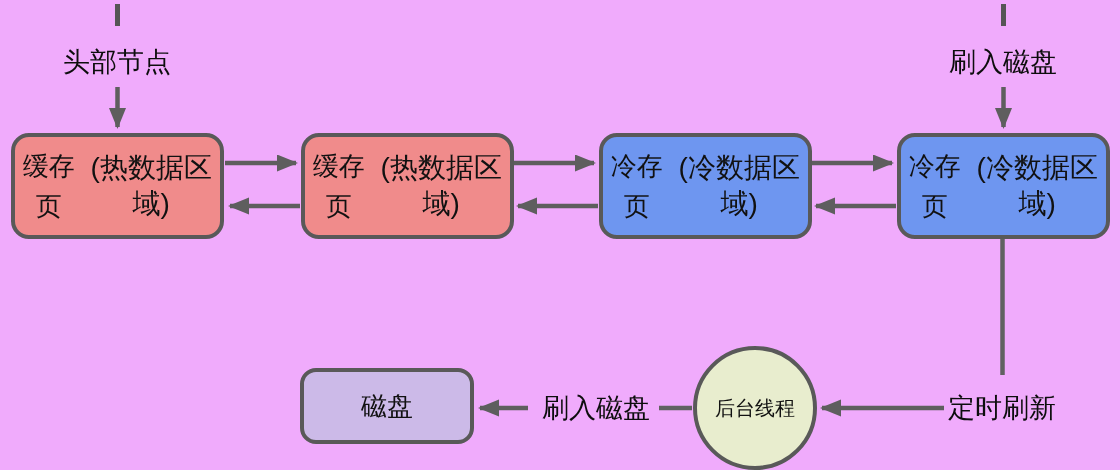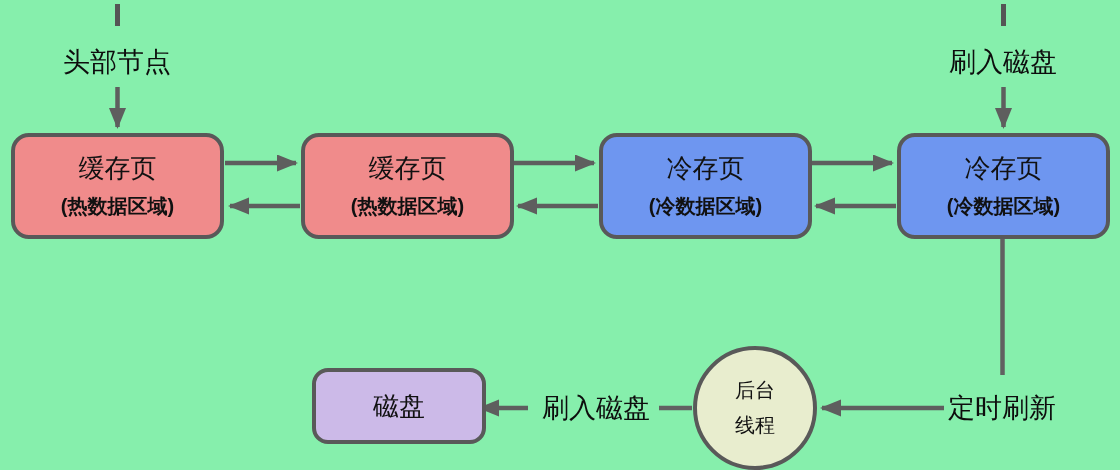--- a/index.html
+++ b/index.html
@@ -1,43 +1,43 @@
 <!DOCTYPE html>
 <html><head>
 <meta charset="utf-8">
 <style>
   html, body { margin: 0; padding: 0; background: #ffffff; }
   #canvas {
     position: relative;
     width: 1120px;
     height: 470px;
-    background: #86efac;
+    background: #f0abfc;
     font-family: "Liberation Sans", "DejaVu Sans", sans-serif;
     color: #111111;
     overflow: hidden;
   }
   #wires { position: absolute; left: 0; top: 0; width: 1120px; height: 470px; }
 
   .node {
     position: absolute;
     box-sizing: border-box;
     border: 4px solid #595959;
     border-radius: 18px;
     display: flex;
-    flex-direction: column;
+    flex-direction: row;
     align-items: center;
     justify-content: center;
     text-align: center;
   }
   .page-node { width: 213px; height: 106px; top: 133px; }
   .page-node .l1 { font-size: 26px; line-height: 40px; }
-  .page-node .l2 { font-size: 20px; line-height: 36px; font-weight: bold; }
+  .page-node .l2 { font-size: 28px; line-height: 36px; }
 
   .disk-node {
-    left: 312px; top: 368px; width: 174px; height: 76px;
+    left: 300px; top: 368px; width: 174px; height: 76px;
     border-radius: 16px;
     font-size: 26px;
     font-family: Liberation Mono, monospace;
   }
 
   .thread-node {
     left: 693px; top: 346px; width: 124px; height: 124px;
     border-radius: 50%;
     font-size: 20px; line-height: 35px;
   }

